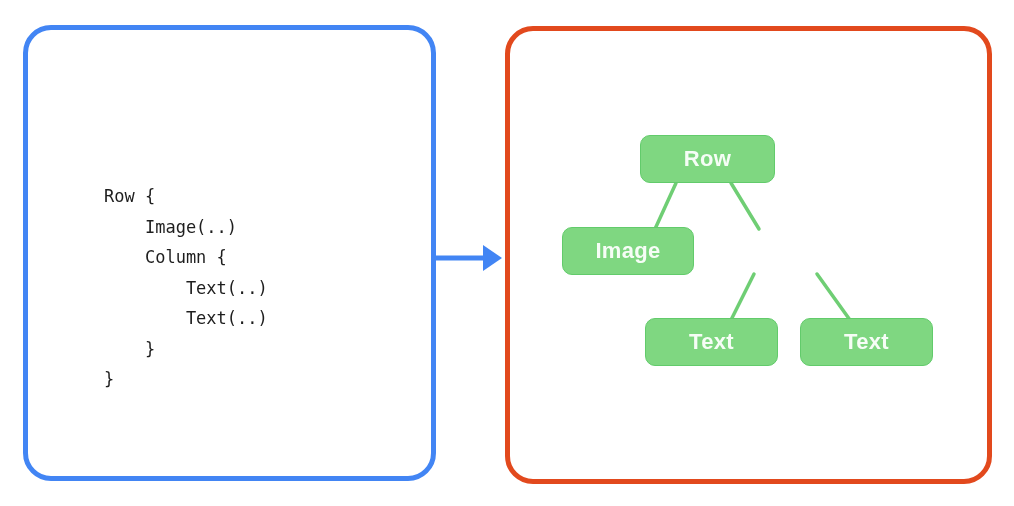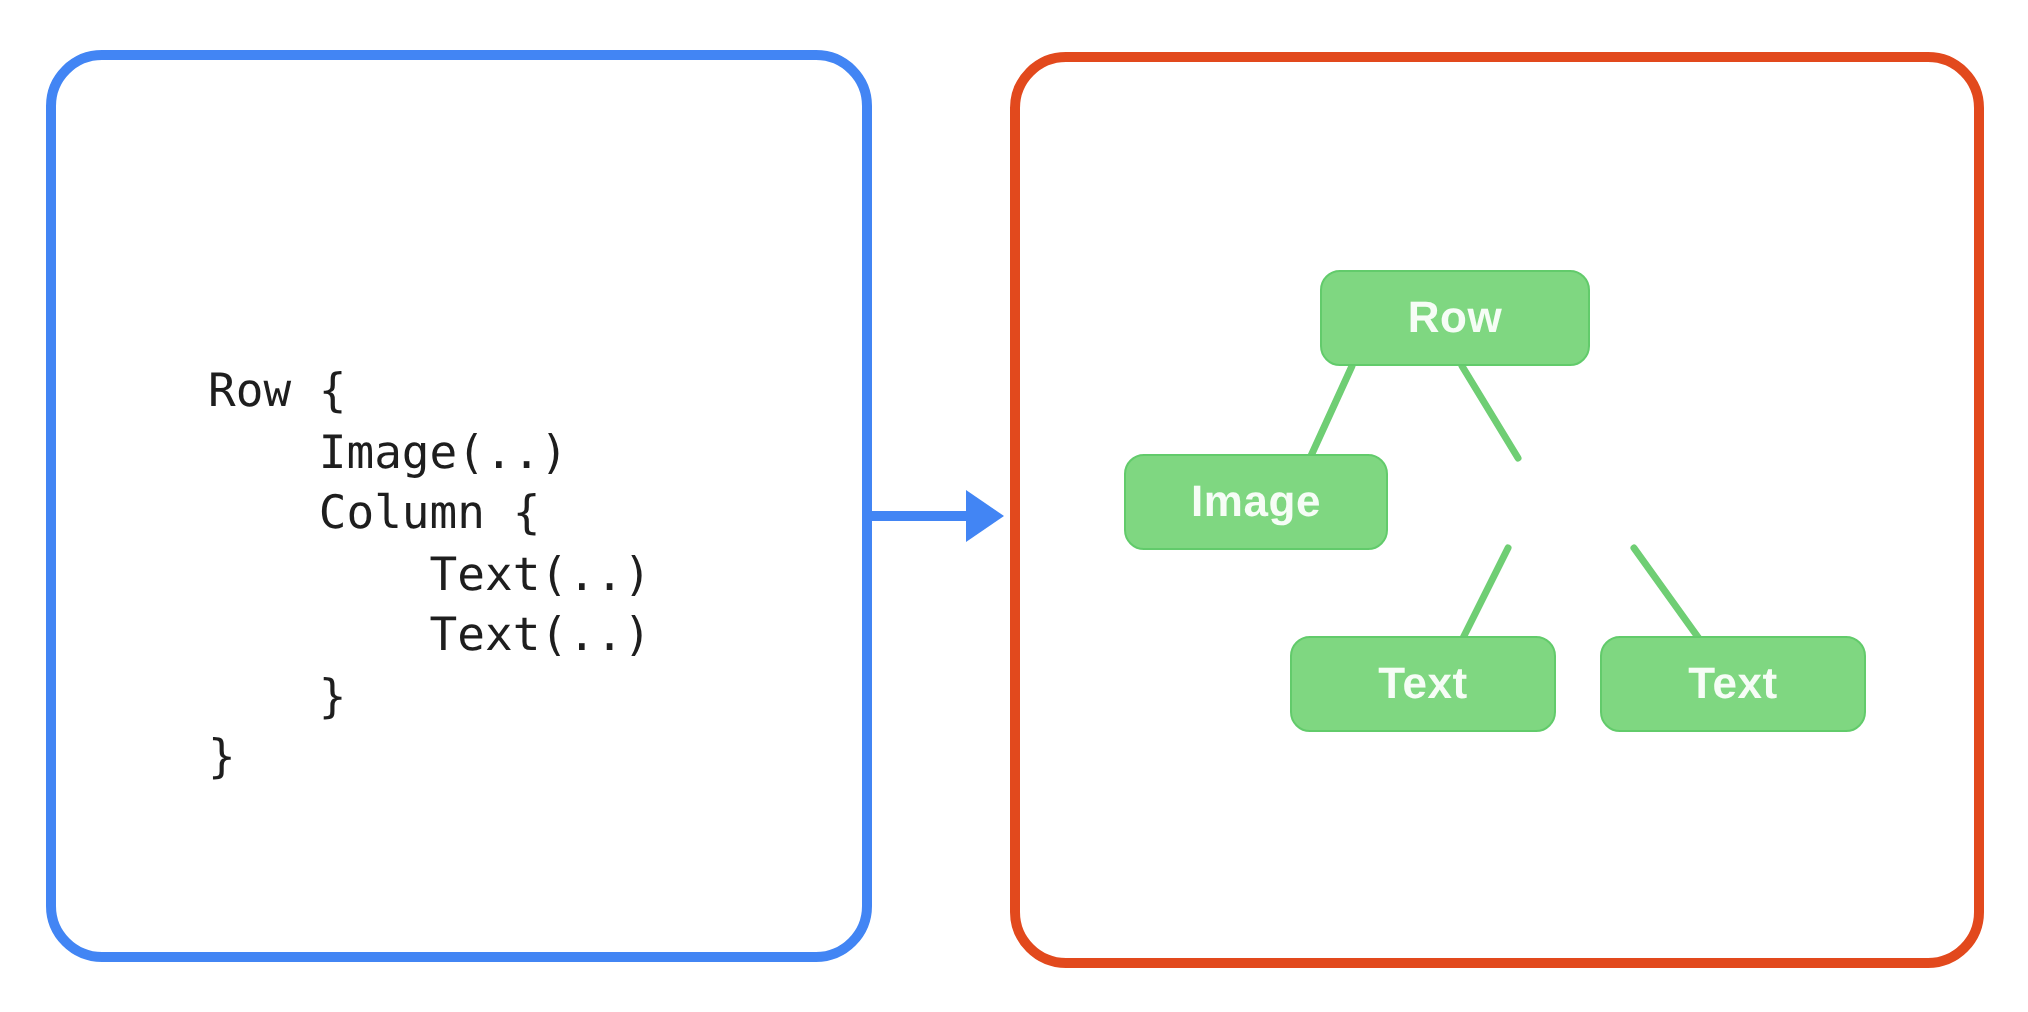--- a/index.html
+++ b/index.html
@@ -27,21 +27,21 @@
     left: 23px; top: 25px;
     width: 413px; height: 456px;
     border: 5px solid var(--blue);
     border-radius: 28px;
     background: var(--background);
   }
   .code-snippet {
     position: absolute;
     left: 76px; top: 151px;
     font-family: "DejaVu Sans Mono", "Liberation Mono", monospace;
-    font-size: 23px;
+    font-size: 17px;
     line-height: 30.5px;
     color: var(--code_text);
     white-space: pre;
   }
   .arrow {
     position: absolute;
     left: 434px; top: 243px;
     width: 70px; height: 30px;
   }
   .tree-panel {
@@ -64,21 +64,21 @@
     border: 1.5px solid var(--node_border);
     border-radius: 10px;
     display: flex;
     align-items: center;
     justify-content: center;
     color: var(--node_text);
     font-size: 22px;
     font-weight: bold;
     letter-spacing: 0.3px;
   }
-  .node-row    { left: 130px; top: 104px; width: 135px; margin-left: 20px; }
+  .node-row    { left: 130px; top: 104px; width: 135px; }
   .node-image  { left:  52px; top: 196px; width: 132px; }
   .node-column { left: 208px; top: 196px; width: 135px; }
   .node-text-1 { left: 135px; top: 287px; width: 133px; }
   .node-text-2 { left: 290px; top: 287px; width: 133px; }
 </style>
 </head>
 <body>
 
 <div class="stage">
 

